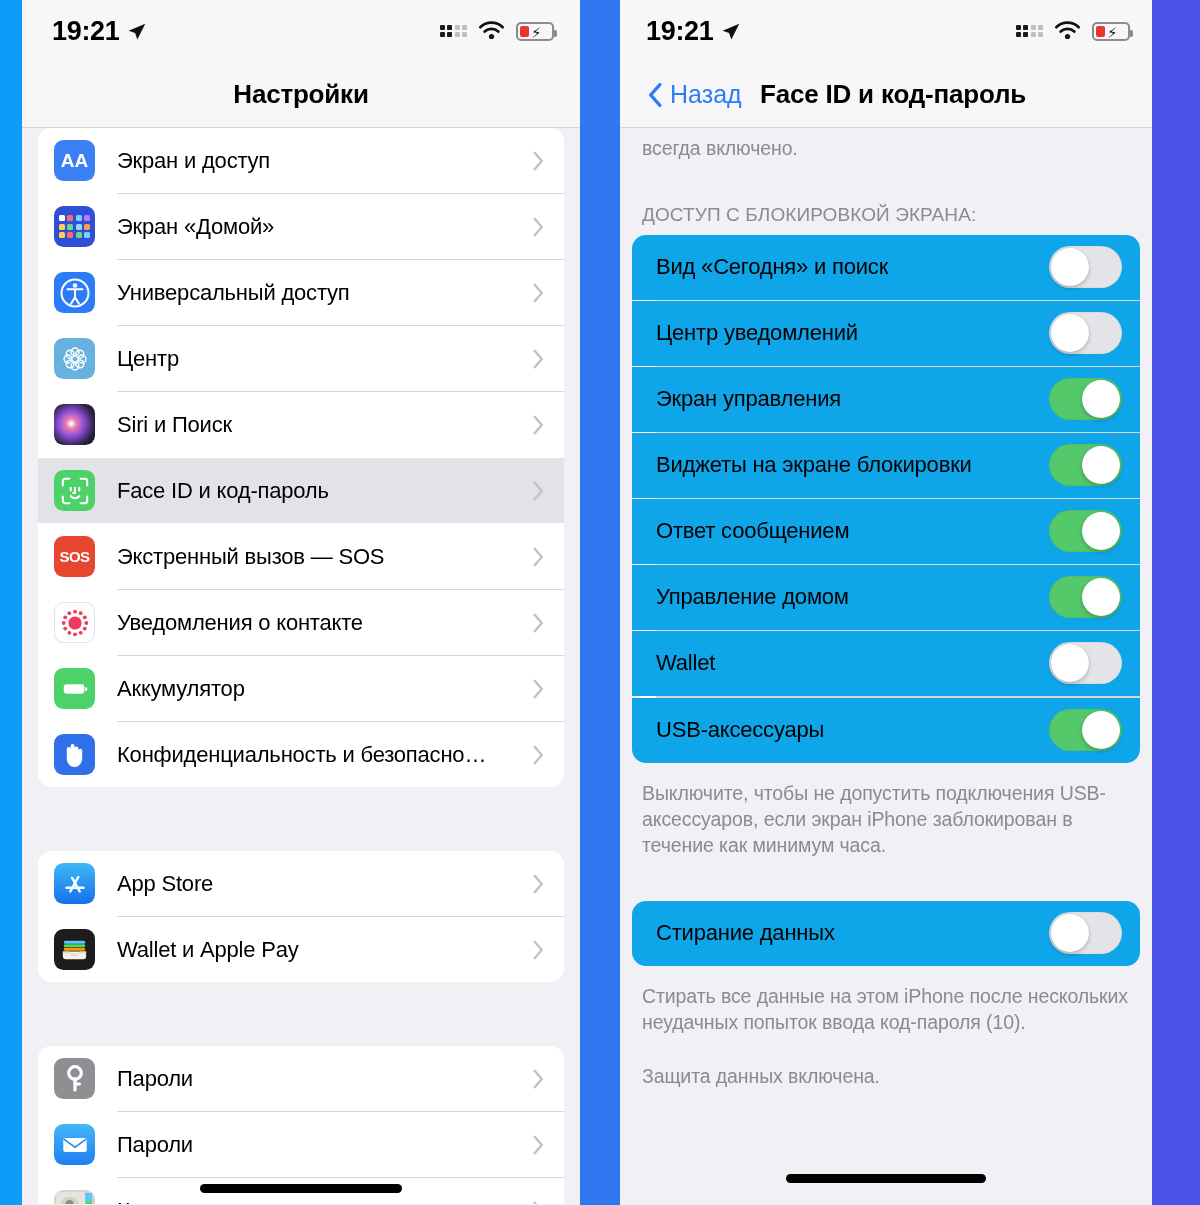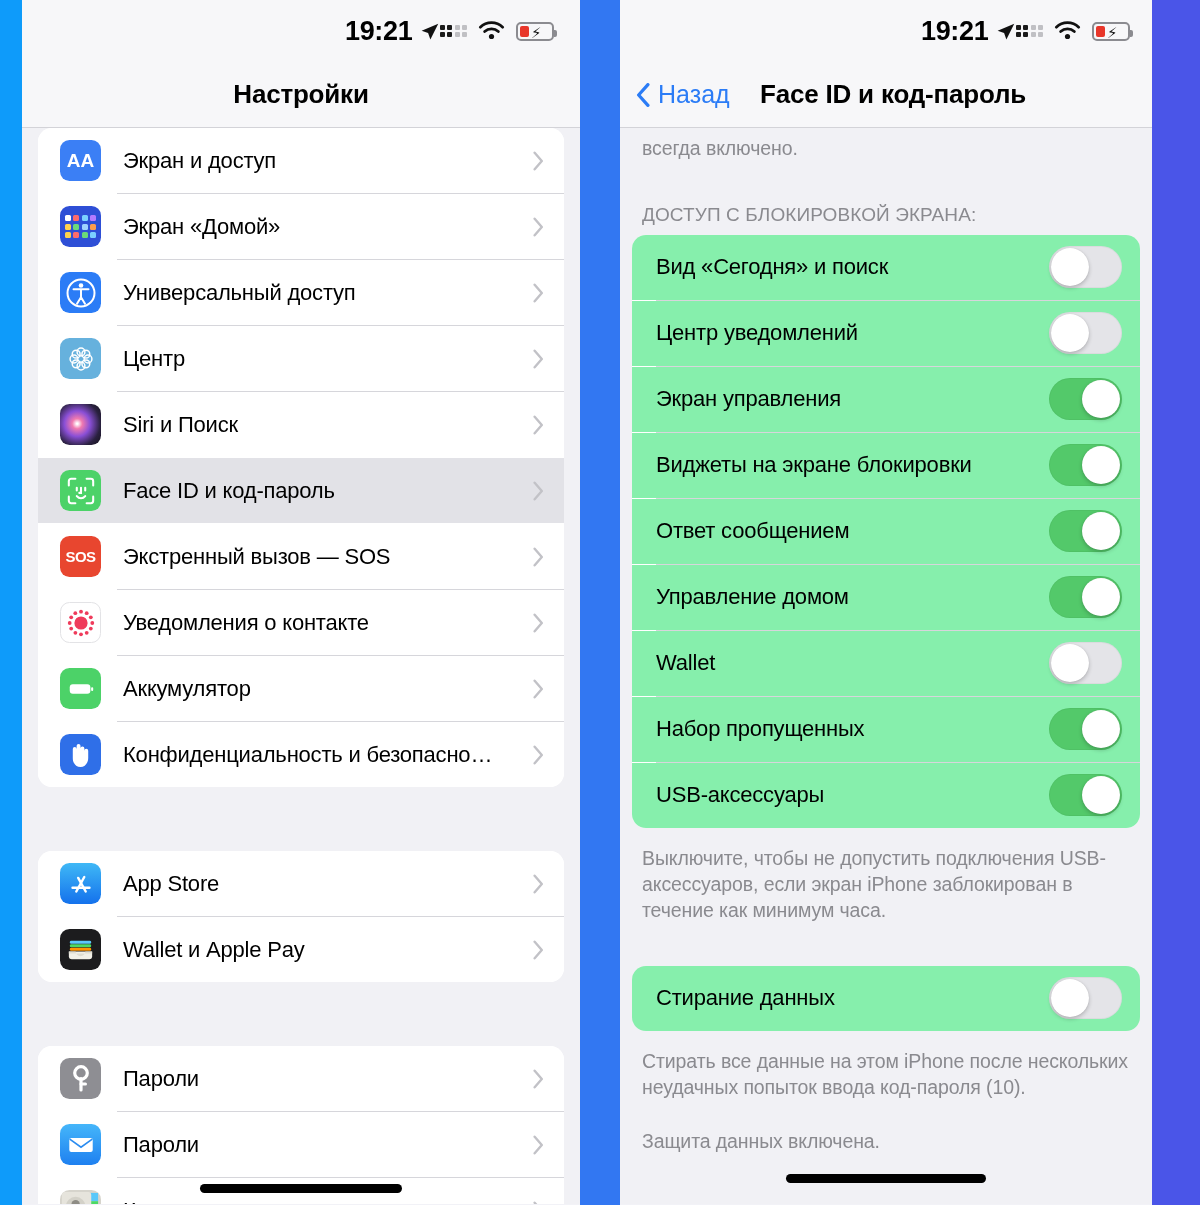--- a/index.html
+++ b/index.html
@@ -31,21 +31,21 @@
     overflow: hidden;
   }
   .phone-left  { left: 22px;  width: 558px; }
   .phone-right { left: 620px; width: 532px; }
 
   
   .statusbar {
     height: 62px;
     display: flex;
     align-items: center;
-    justify-content: flex-end;
+    justify-content: space-between;
     padding: 0 26px 0 30px;
     background: #f7f7f9;
   }
   .phone-right .statusbar { background:#f7f7f9; padding: 0 22px 0 26px; }
   .sb-left { display:flex; align-items:center; gap:6px; }
   .sb-time {
     font-size: 27px; font-weight: 700; color: #000;
     letter-spacing: -0.3px;
   }
   .loc-arrow { display:block; }
@@ -59,20 +59,21 @@
   .battery::after { content:""; position:absolute; right:-5px; top:6px; width:3px; height:7px;
                     background:#8b8b90; border-radius:0 2px 2px 0; }
   .battery .fill { width:9px; height:100%; background:#e8362a; border-radius:2px; }
   .battery .bolt { position:absolute; left:13px; top:1px; color:#111; font-size:15px; line-height:15px; font-weight:700; }
 
   
   .navbar {
     height: 66px; background:#f7f7f9;
     display:flex; align-items:center; position:relative;
     border-bottom: 1px solid #d3d3d8;
+    padding-left: 12px;
   }
   .navbar .title {
     font-size: 26px; font-weight: 700; color:#000;
     position:absolute; left:0; right:0; text-align:center;
     letter-spacing: -0.2px;
   }
   .phone-right .navbar .title { left:140px; right:auto; text-align:left; }
   .back-btn {
     display:flex; align-items:center; gap:8px; color:#2b7cf6;
     font-size:25px; padding-left:16px; z-index:2; cursor:pointer;
@@ -81,21 +82,21 @@
 
   
   .content { height: calc(1205px - 62px - 67px); overflow:hidden; background:#f1f1f5; position:relative; }
 
   
   .group {
     background:#fff; border-radius:14px; margin: 0 16px;
     overflow:hidden;
   }
   .row {
-    display:flex; align-items:center; height:65px; padding-left:22px; position:relative;
+    display:flex; align-items:center; height:65px; padding-left:16px; position:relative;
     background:#fff; cursor:pointer;
   }
   .row.selected { background:#e2e2e7; }
   .row .app-icon {
     width:41px; height:41px; border-radius:9.5px; flex:none;
     display:flex; align-items:center; justify-content:center; overflow:hidden;
   }
   .row .label {
     margin-left:22px; font-size:22px; color:#000; letter-spacing:-0.2px;
     white-space:nowrap; overflow:hidden; text-overflow:ellipsis; flex:1;
@@ -131,21 +132,21 @@
     font-size:19.5px; color:#8a8a8f; line-height:1.33; padding: 0 22px;
     letter-spacing:-0.1px;
   }
   .sec-header {
     font-size:19px; color:#8a8a8f; letter-spacing:0.1px;
     padding: 0 22px 9px 22px; text-transform:uppercase;
   }
   .group-r { background:#fff; border-radius:14px; margin:0 12px; overflow:hidden; }
   .trow {
     display:flex; align-items:center; justify-content:space-between;
-    height:65px; padding: 0 18px 0 24px; background:#86efac;text-align:center;
+    height:65px; padding: 0 18px 0 24px; background:#0ea5e9;text-align:center;
   }
   .trow .tlabel { font-size:22px; color:#000; letter-spacing:-0.2px; }
   .sep-r { height:1px; background:#d6d6db; margin-left:24px; }
   .toggle {
     width:73px; height:42px; border-radius:21px; position:relative; flex:none; cursor:pointer;
     background:#e4e4e8; box-shadow: inset 0 0 0 1px rgba(0,0,0,0.04);
   }
   .toggle.on { background:#53c96a; }
   .toggle .knob {
     position:absolute; top:2px; left:2px; width:38px; height:38px; border-radius:19px;
@@ -538,26 +539,20 @@
           </span>
         </div>
         <div class="sep-r"></div>
         <div class="trow">
           <span class="tlabel">Wallet</span>
           <span class="toggle" aria-checked="false">
             <span class="knob"></span>
           </span>
         </div>
         <div class="sep-r"></div>
-        <div class="trow">
-          <span class="tlabel">Набор пропущенных</span>
-          <span class="toggle on" aria-checked="true">
-            <span class="knob"></span>
-          </span>
-        </div>
         <div class="sep-r"></div>
         <div class="trow">
           <span class="tlabel">USB-аксессуары</span>
           <span class="toggle on" aria-checked="true">
             <span class="knob"></span>
           </span>
         </div>
       </div>
     <div style="height:18px"></div>
     <div class="footnote">Выключите, чтобы не допустить подключения USB-аксессуаров, если экран iPhone заблокирован в течение как минимум часа.</div>

